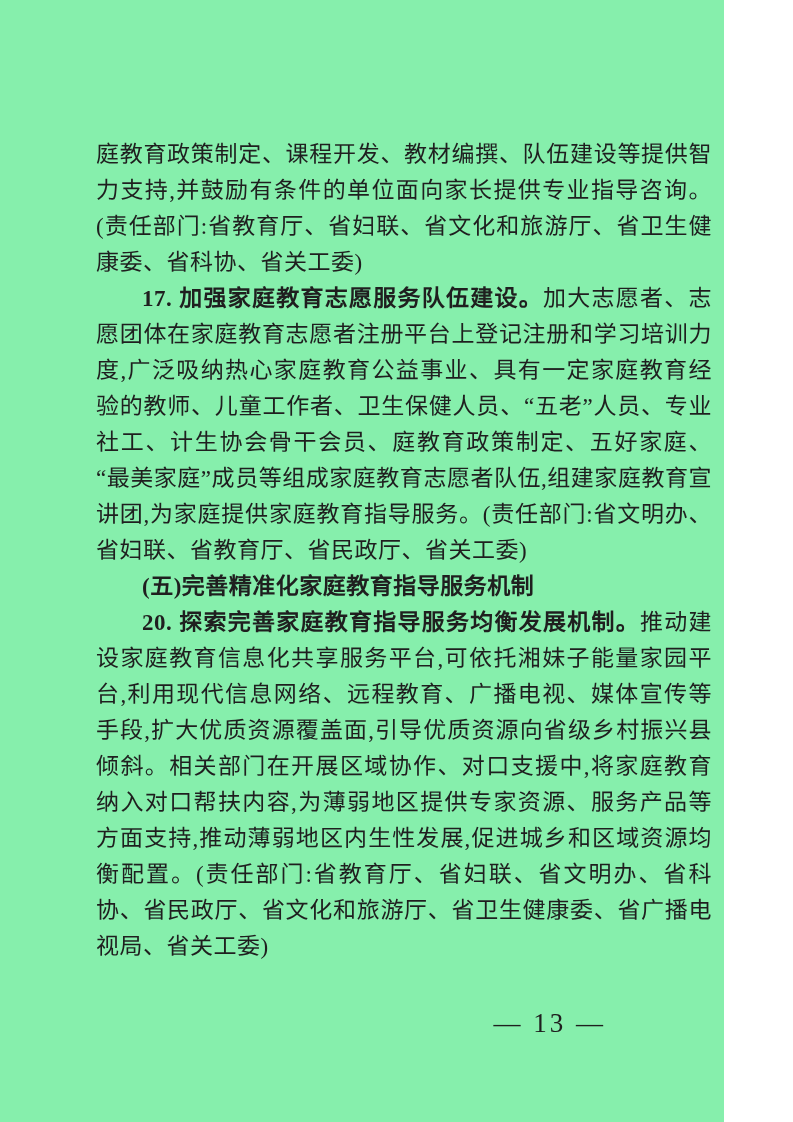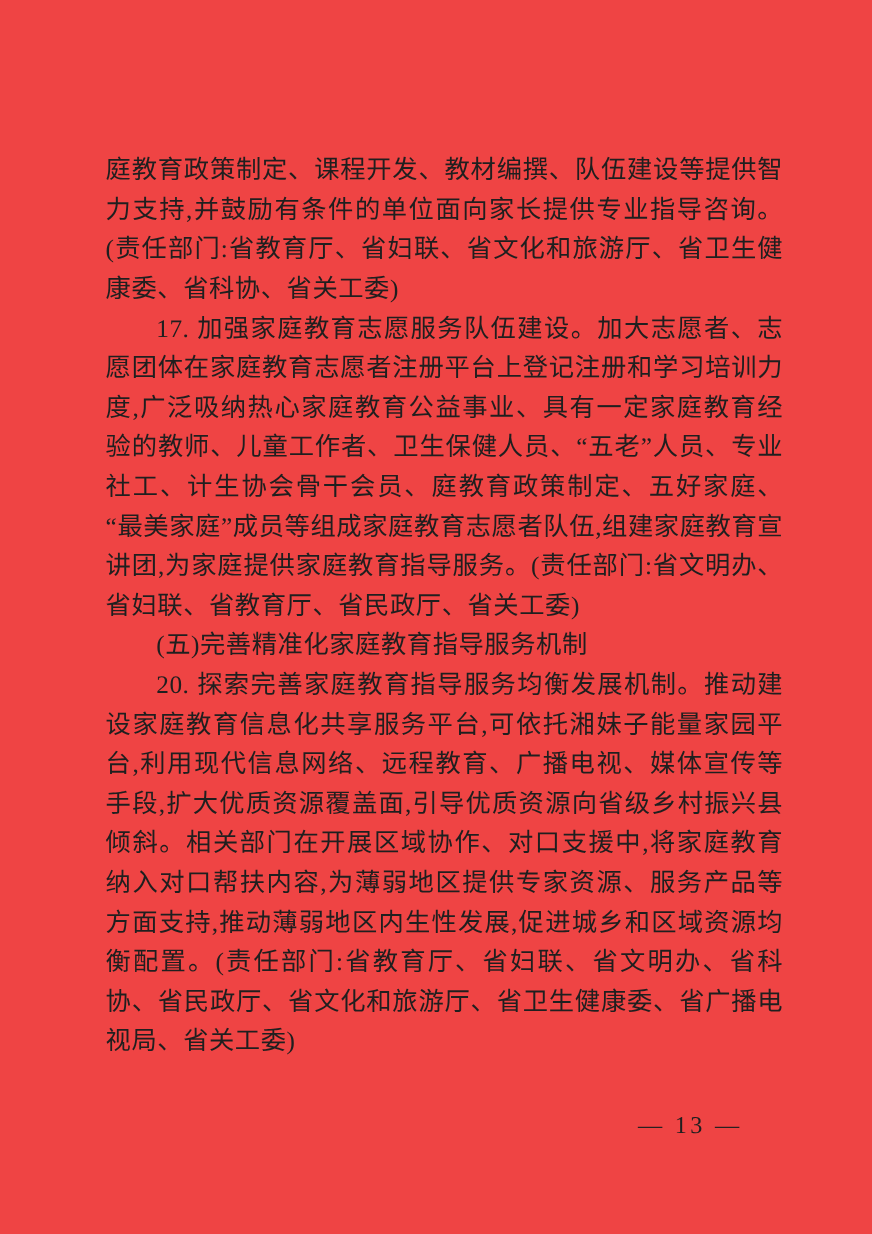--- a/index.html
+++ b/index.html
@@ -2,23 +2,23 @@
 <html lang="zh-CN"><head>
 <meta charset="utf-8">
 <style>
   html, body {
     margin: 0;
     padding: 0;
     background: #ffffff;
   }
   .page {
     position: relative;
-    width: 793px;
+    width: 724px;
     height: 1122px;
-    background: #ef4444;
+    background: #86efac;
     overflow: hidden;
     font-family: "Liberation Serif", "DejaVu Serif", serif;
     color: #1f1f1f;
   }
   .doc-body {
     position: absolute;
     left: 96px;
     top: 137px;
     width: 616px;
     font-size: 23px;
@@ -31,27 +31,27 @@
     margin: 0;
     padding: 0;
   }
   .doc-body p.indent {
     text-indent: 46px;
   }
   .seg {
     font-weight: normal;
   }
   .seg.bold {
-    font-weight: normal;
+    font-weight: bold;
   }
   .page-number {
     position: absolute;
     top: 1010px;
     right: 118px;
-    font-size: 22px;
+    font-size: 27px;
     line-height: 26px;
     color: #1f1f1f;
     letter-spacing: 3px;
     white-space: nowrap;
   }
 </style>
 </head>
 <body>
 
 <div class="page">

